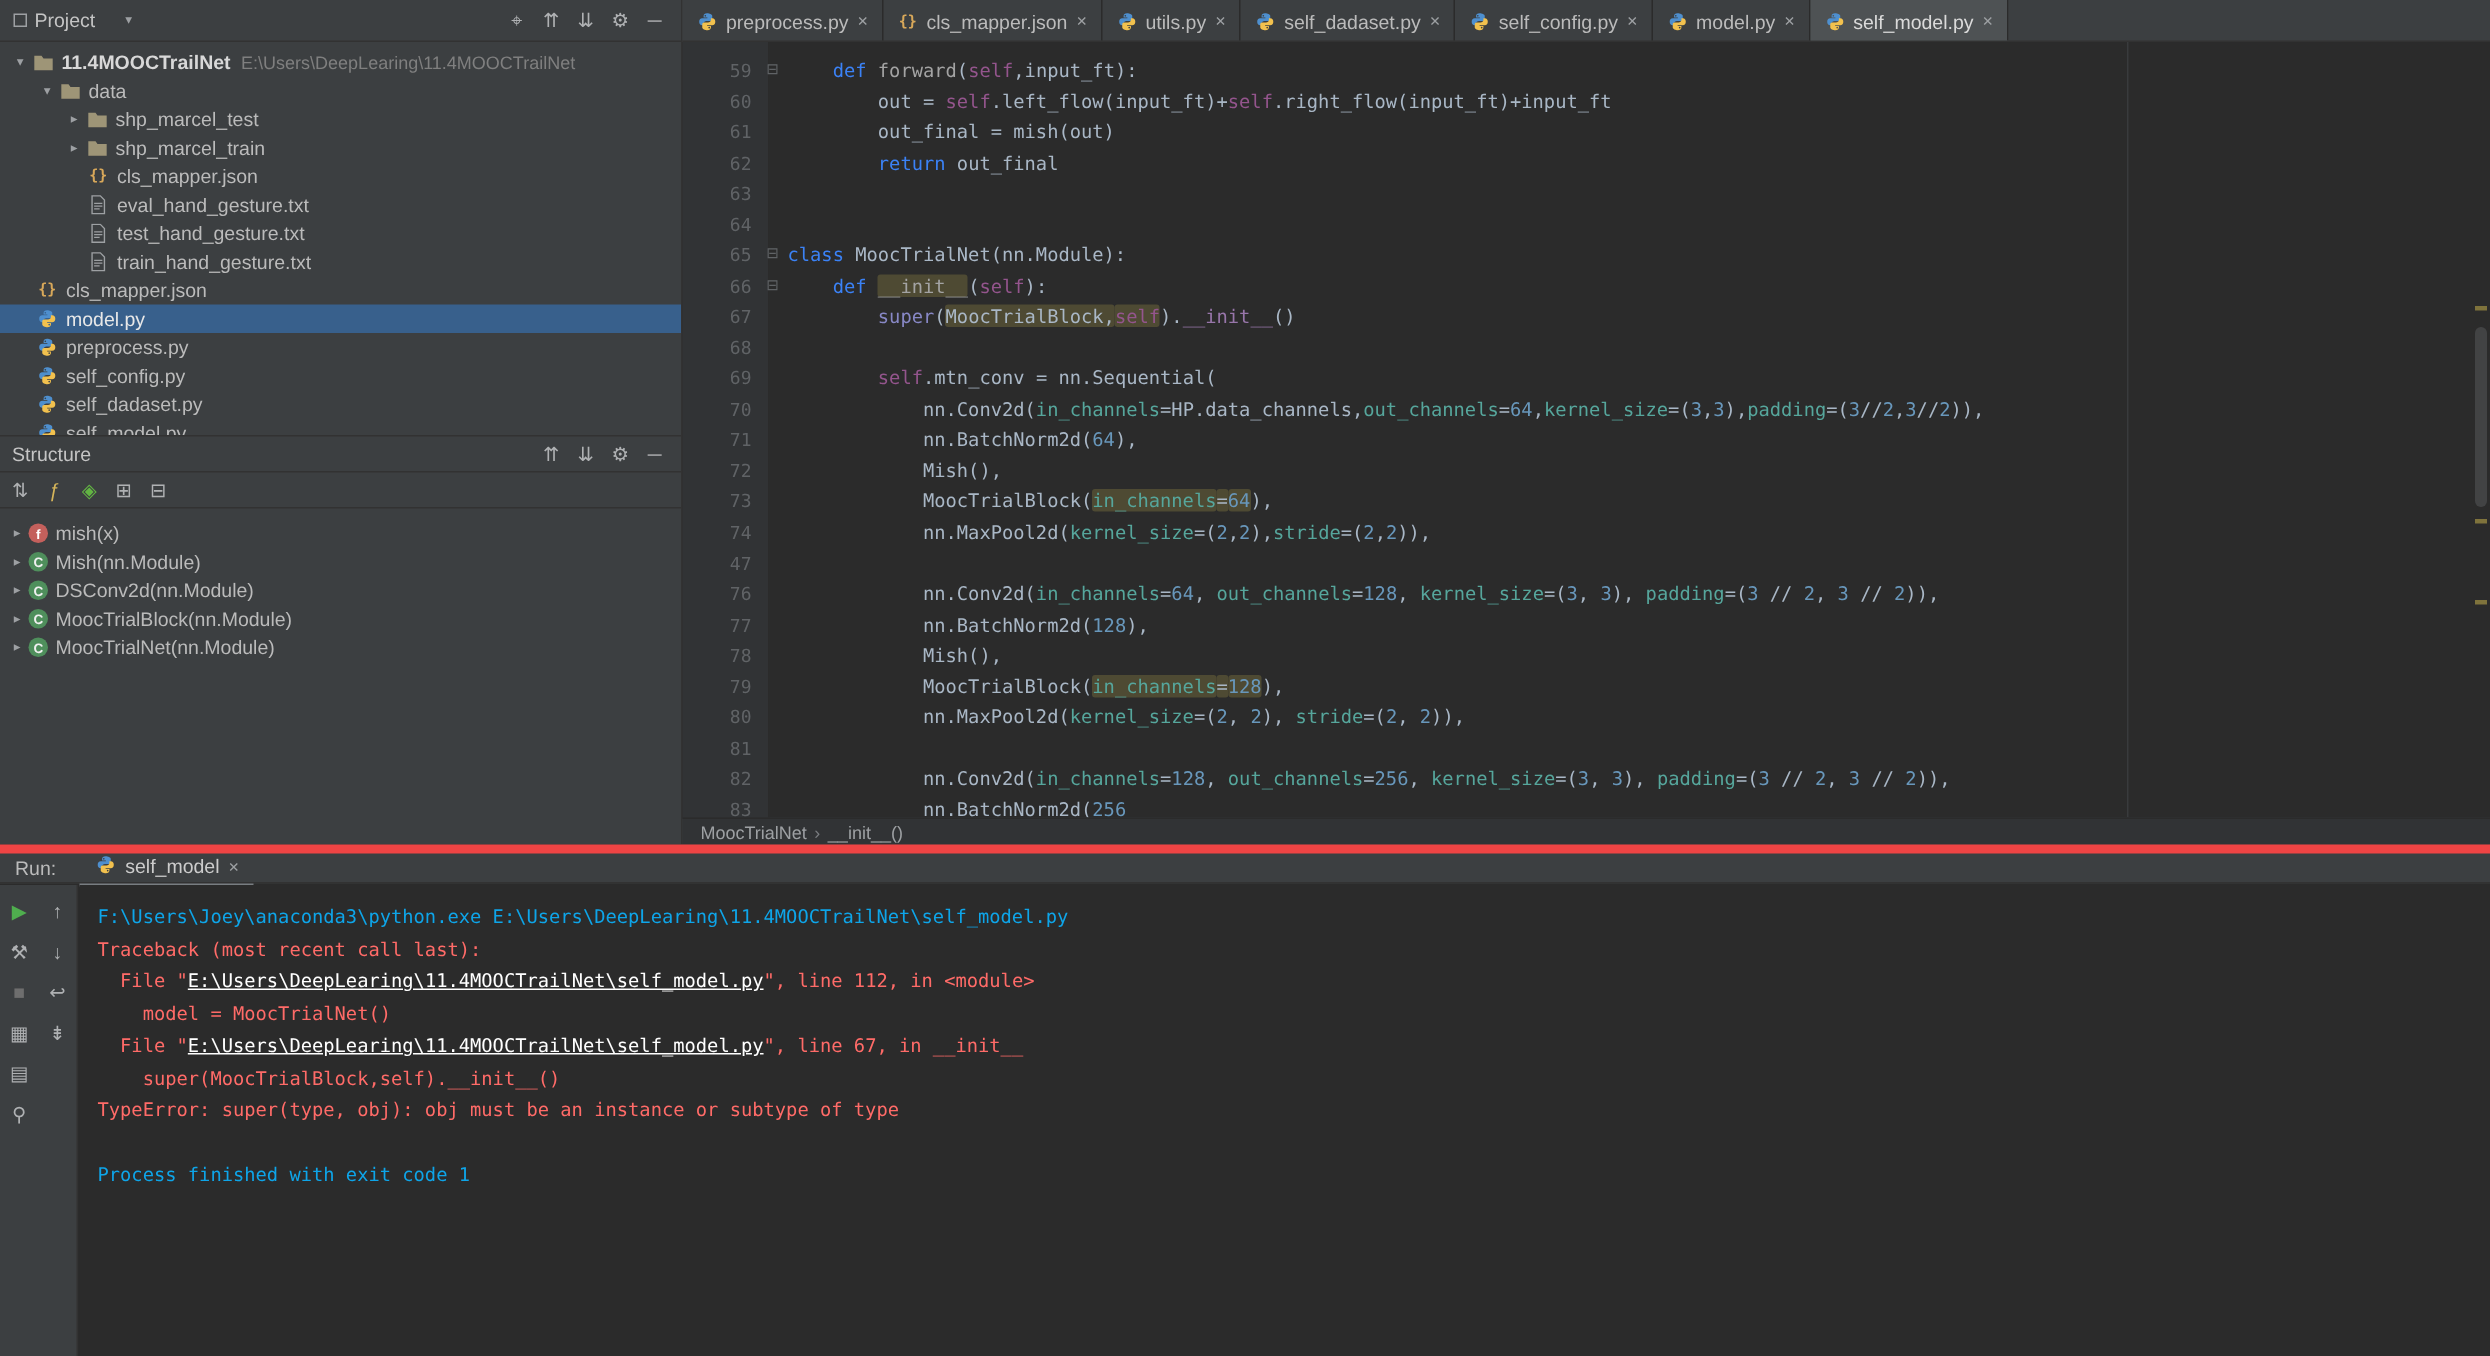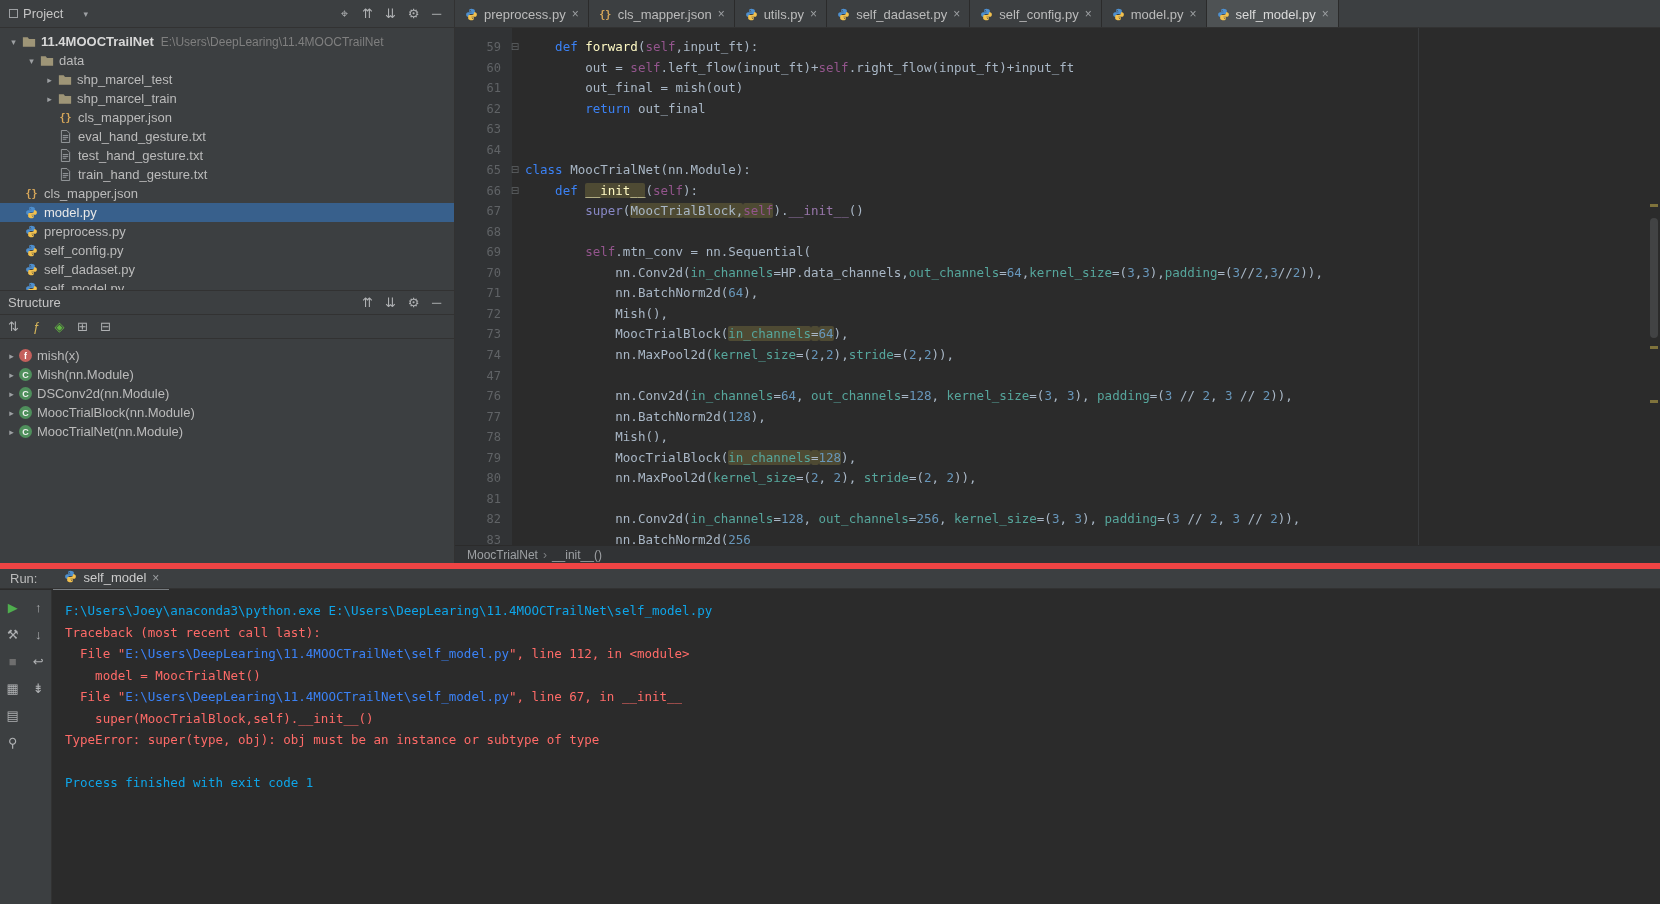--- a/index.html
+++ b/index.html
@@ -40,21 +40,21 @@
   .s-list{padding-top:7px;}
   .srow{height:19px;display:flex;align-items:center;padding-left:4px;cursor:pointer;color:#bbbbbb;white-space:nowrap;}
   
   .editor{position:absolute;left:455px;top:28px;width:1205px;height:517px;background:#2b2b2b;overflow:hidden;}
   .gutter-bg{position:absolute;left:0;top:0;width:58px;height:100%;background:#313335;border-right:1px solid #2b2b2b;}
   .code-lines{position:absolute;left:12px;top:0;width:100%;padding-top:9px;}
   .cline{display:flex;height:20.54px;line-height:20.54px;white-space:pre;}
   .lno{width:38px;flex:none;text-align:right;padding-right:4px;color:#606366;font-family:"DejaVu Sans Mono",monospace;font-size:12px;}
   .fold{width:20px;flex:none;text-align:center;color:#606366;font-size:10px;cursor:pointer;}
   .ctext{font-family:"DejaVu Sans Mono",monospace;font-size:12.5px;}
-  .tk-t{color:#a9b7c6}.tk-k{color:#3b82f6}.tk-f{color:#fef9c3}.tk-s{color:#94558d}
+  .tk-t{color:#a9b7c6}.tk-k{color:#3b82f6}.tk-f{color:#a3a3a3}.tk-s{color:#94558d}
   .tk-n{color:#6897bb}.tk-p{color:#56a69c}.tk-b{color:#8888c6}.tk-m{color:#9876aa}
   .tk-h{background:#4e4a33;border-radius:2px;}
   .guide{position:absolute;left:963px;top:0;height:100%;width:1px;background:#393b3d;}
   .vsb{position:absolute;right:0;top:0;width:12px;height:100%;}
   .vsb-thumb{position:absolute;left:2px;top:190px;width:8px;height:120px;background:#55585a;border-radius:4px;opacity:.55;}
   .stripe-mark{position:absolute;right:2px;width:8px;height:3px;background:#7f733c;}
   .m1{top:176px}.m2{top:318px}.m3{top:372px}
   
   .breadcrumbs{position:absolute;left:455px;top:545px;width:1205px;height:18px;background:#313335;display:flex;align-items:center;padding-left:10px;color:#9da0a3;font-size:12px;border-top:1px solid #2b2b2b;}
   .bitem{cursor:pointer;margin:0 2px;}
@@ -63,21 +63,21 @@
   .run-panel{position:absolute;left:0;top:563px;width:1660px;height:341px;background:#2b2b2b;}
   .run-header{height:26px;background:#3c3f41;border-top:6px solid #ef4444;border-bottom:1px solid #323232;display:flex;align-items:center;}
   .run-label{margin-left:10px;color:#bbbbbb;}
   .run-tab{display:flex;align-items:center;height:25px;padding:0 10px;margin-left:16px;border-bottom:2px solid #787d81;color:#cccccc;cursor:pointer;}
   .run-tab .fico{margin-right:5px;}
   .run-toolbar{position:absolute;left:0;top:27px;bottom:0;width:52px;background:#3c3f41;border-right:1px solid #323232;display:flex;padding-top:8px;}
   .run-col{width:26px;display:flex;flex-direction:column;align-items:center;}
   .run-col .gicon{width:20px;height:20px;line-height:20px;margin-bottom:7px;font-size:13px;}
   .console{position:absolute;left:53px;top:27px;right:0;bottom:0;background:#2b2b2b;padding:10px 0 0 12px;overflow:hidden;}
   .conline{font-family:"DejaVu Sans Mono",monospace;font-size:12.5px;line-height:21.5px;white-space:pre;min-height:21.5px;}
-  .tk-c{color:#0ea5e9}.tk-e{color:#ff6b68}.tk-l{color:#3b82f6;cursor:pointer;margin-top:34px;}
+  .tk-c{color:#0ea5e9}.tk-e{color:#ff6b68}.tk-l{color:#ffffff;text-decoration:underline;cursor:pointer;margin-top:34px;}
 </style>
 </head>
 <body>
 
 <div class="app">
 
   <div class="proj-header">
     <span class="tw-icon"></span>
     <span class="proj-title">Project</span>
     <span class="chev">▾</span>

